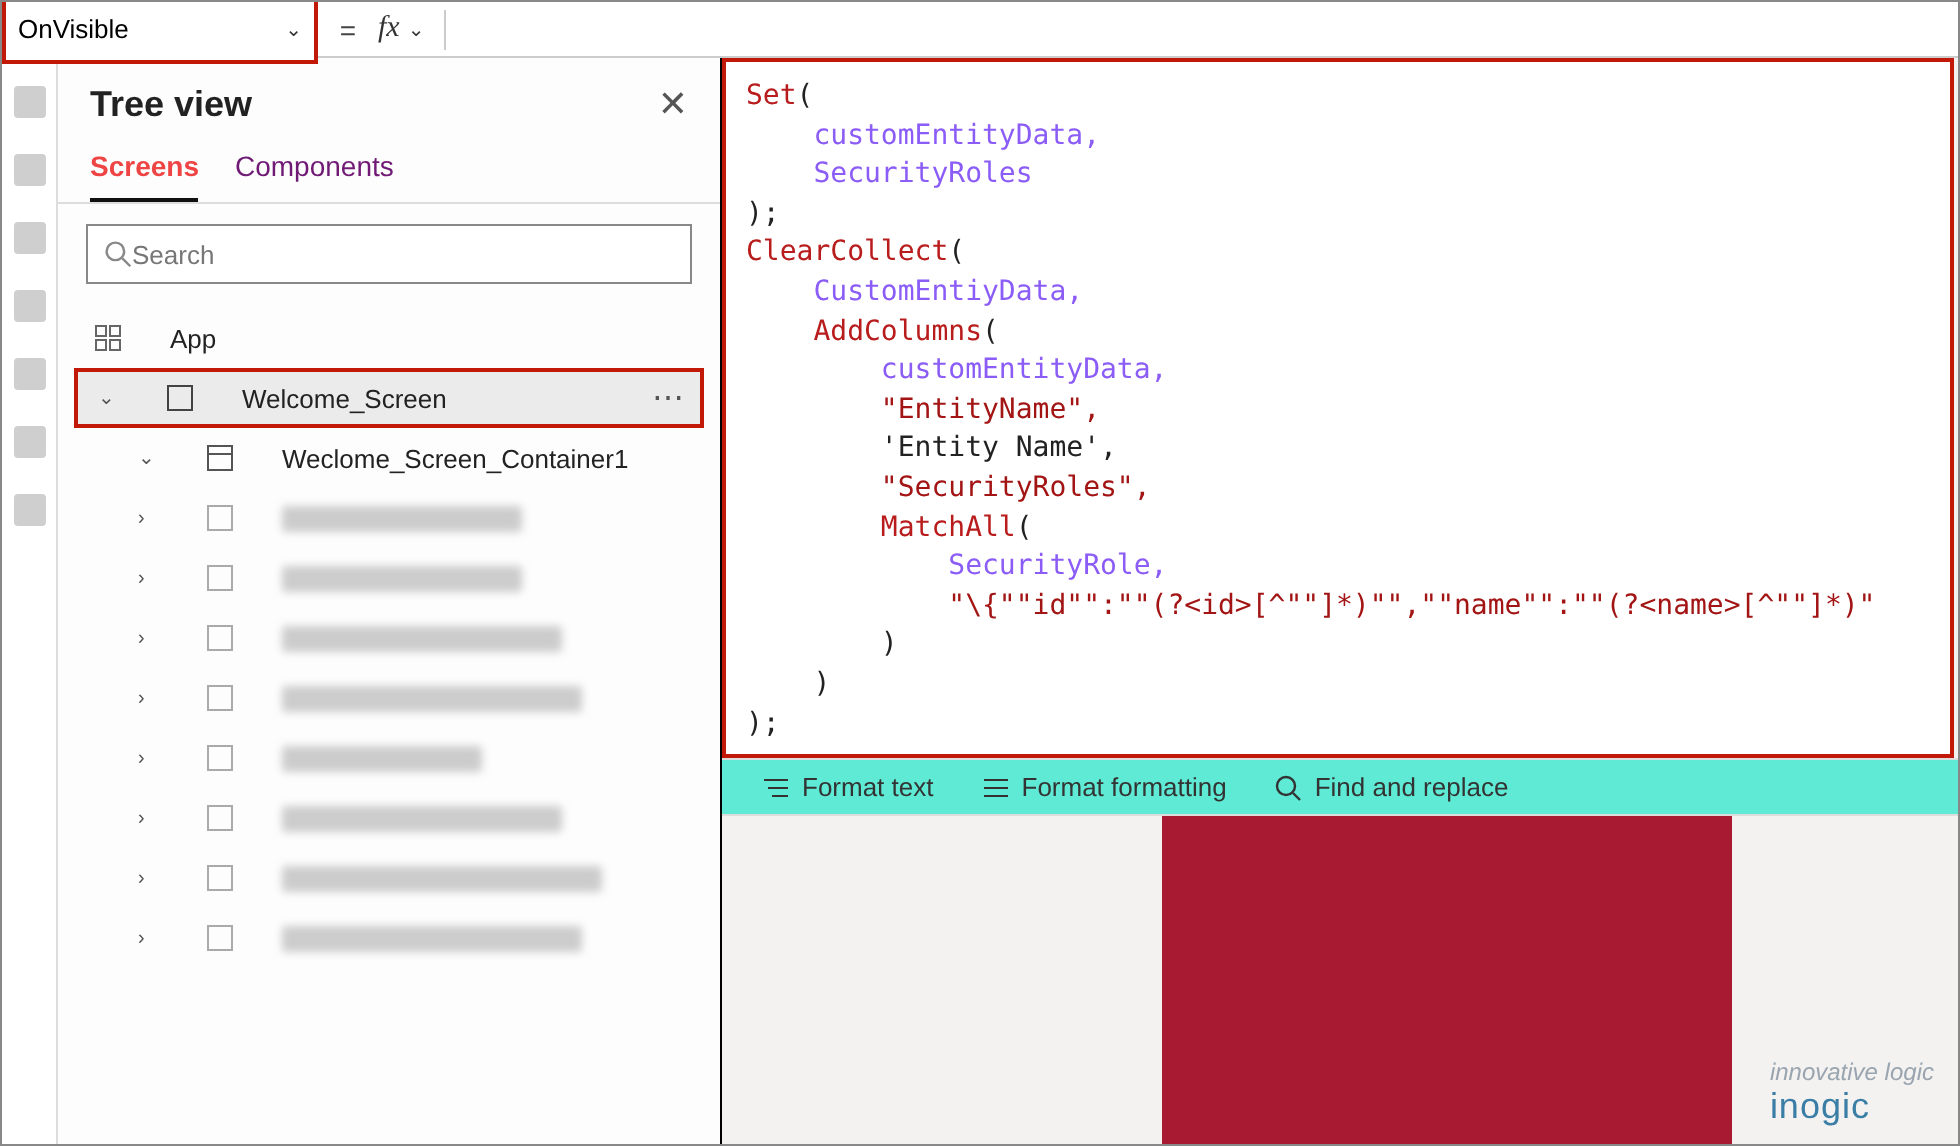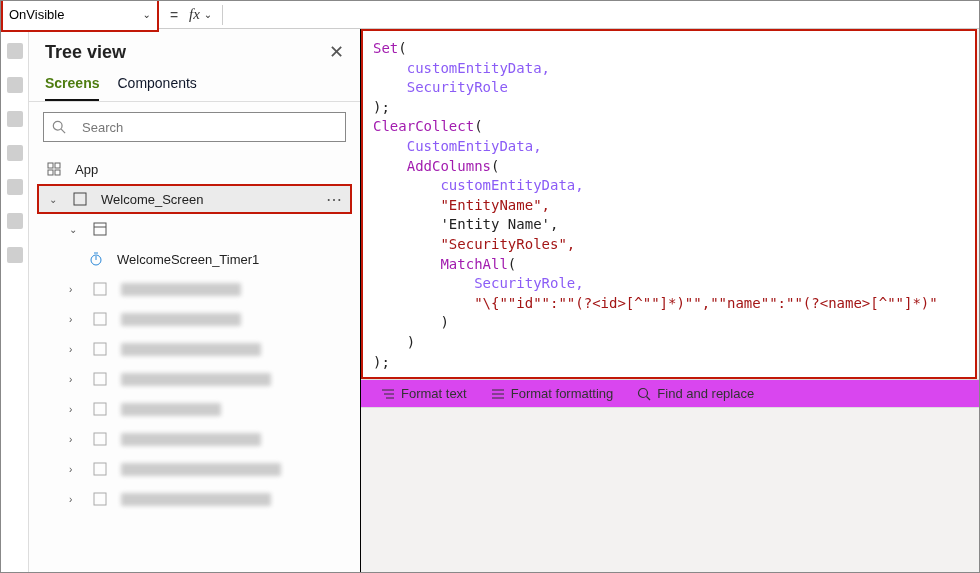--- a/index.html
+++ b/index.html
@@ -87,47 +87,47 @@
 .tree-header .close { font-size: 18px; color: #555; cursor: pointer; }
 .tabs {
   display: flex;
   gap: 18px;
   padding: 8px 16px 0 16px;
   border-bottom: 1px solid #ddd;
 }
 .tab {
   padding-bottom: 8px;
   cursor: pointer;
-  color: #0f172a;
+  color: #701a75;
   font-size: 14px;
 }
 .tab.active {
-  color: #4d7c0f;
+  color: #ef4444;
   border-bottom: 2px solid #111;
   font-weight: 600;
 }
 .search-row { padding: 10px 14px; }
 .search-box {
   border: 1px solid #888;
   height: 30px;
   display: flex;
   align-items: center;
   padding: 0 8px;
-  gap: 16px;
+  gap: 0;
   background: #fff;
   color: #777;
   font-size: 13px;
 }
 .tree { flex: 1; overflow: auto; padding: 2px 0; font-size: 13px; }
 .row {
   display: flex;
   align-items: center;
   height: 30px;
   padding: 0 8px 0 18px;
-  gap: 14px;
+  gap: 24px;
   color: #222;
   cursor: pointer;
 }
 .row.sel {
   background: #ebebeb;
   border: 2px solid #c21807;
   margin: 0 8px;
   padding-left: 10px;
 }
 .row .exp { width: 10px; font-size: 10px; color: #555; }
@@ -159,31 +159,31 @@
   border: 2px solid #c21807;
   margin: 0 2px 0 0;
   padding: 8px 10px;
   font-family: Consolas, monospace;
   font-size: 14px;
   line-height: 1.4;
   height: 350px;
   overflow: auto;
   white-space: pre;
 }
-.tok-fn { color: #a21caf; }
+.tok-fn { color: #b91c1c; }
 .tok-id { color: #8b5cf6; }
 .tok-str { color: #a31515; }
 .tok-plain { color: #222; }
 
 .toolbar {
   display: flex;
   align-items: center;
   gap: 24px;
   padding: 6px 20px;
-  background: #d946ef;
+  background: #5eead4;
   border-top: 1px solid #ddd;
   border-bottom: 1px solid #ddd;
   font-size: 13px;
   color: #333;
 }
 .toolbar .tbtn { display: flex; align-items: center; gap: 6px; cursor: pointer; }
 
 .canvas-area {
   flex: 1;
   position: relative;
@@ -277,30 +277,21 @@
         <span class="dots">⋯</span>
       </div>
       <div class="row indent-1">
         <span class="exp">⌄</span>
         <span class="ico-sm">
             <svg width="14" height="14">
               <rect x="1" y="1" width="12" height="12" fill="none" stroke="#555"></rect>
               <line x1="1" y1="5" x2="13" y2="5" stroke="#555"></line>
             </svg>
           </span>
-      </div>
-      <div class="row indent-2">
-        <span class="ico-sm">
-            <svg width="14" height="14">
-              <circle cx="7" cy="8" r="5" fill="none" stroke="#2b88d8"></circle>
-              <line x1="7" y1="8" x2="7" y2="4" stroke="#2b88d8"></line>
-              <line x1="5" y1="1" x2="9" y2="1" stroke="#2b88d8"></line>
-            </svg>
-          </span>
-        <span>WelcomeScreen_Timer1</span>
+        <span>Weclome_Screen_Container1</span>
       </div>
       <div class="row blurred">
           <span class="exp">›</span>
           <span class="ico-sm">
             <svg width="14" height="14">
               <rect x="1" y="1" width="12" height="12" fill="none" stroke="#aaa"></rect>
             </svg>
           </span>
           <span class="fake"></span>
         </div>
@@ -366,21 +357,21 @@
             </svg>
           </span>
           <span class="fake" style="width:150px"></span>
         </div>
     </div>
   </div>
 
   <div class="right-pane">
     <div class="formula-bar"><span class="tok-fn">Set</span><span class="tok-plain">(</span>
 <span class="tok-id">    customEntityData,</span>
-<span class="tok-id">    SecurityRole</span>
+<span class="tok-id">    SecurityRoles</span>
 <span class="tok-plain">);</span>
 <span class="tok-fn">ClearCollect</span><span class="tok-plain">(</span>
 <span class="tok-id">    CustomEntiyData,</span>
 <span class="tok-fn">    AddColumns</span><span class="tok-plain">(</span>
 <span class="tok-id">        customEntityData,</span>
 <span class="tok-str">        "EntityName",</span>
 <span class="tok-plain">        'Entity Name',</span>
 <span class="tok-str">        "SecurityRoles",</span>
 <span class="tok-fn">        MatchAll</span><span class="tok-plain">(</span>
 <span class="tok-id">            SecurityRole,</span>
@@ -408,14 +399,21 @@
       </div>
       <div class="tbtn">
         <svg width="14" height="14">
             <circle cx="6" cy="6" r="4.5" fill="none" stroke="#333" stroke-width="1.2"></circle>
             <line x1="9.5" y1="9.5" x2="13" y2="13" stroke="#333" stroke-width="1.2"></line>
           </svg>
         <span>Find and replace</span>
       </div>
     </div>
 
+    <div class="canvas-area">
+      <div class="red-block"></div>
+      <div class="watermark">
+        <div>innovative logic</div>
+        <div class="brand">inogic</div>
+      </div>
+    </div>
   </div>
 </div>
 
 </body></html>

